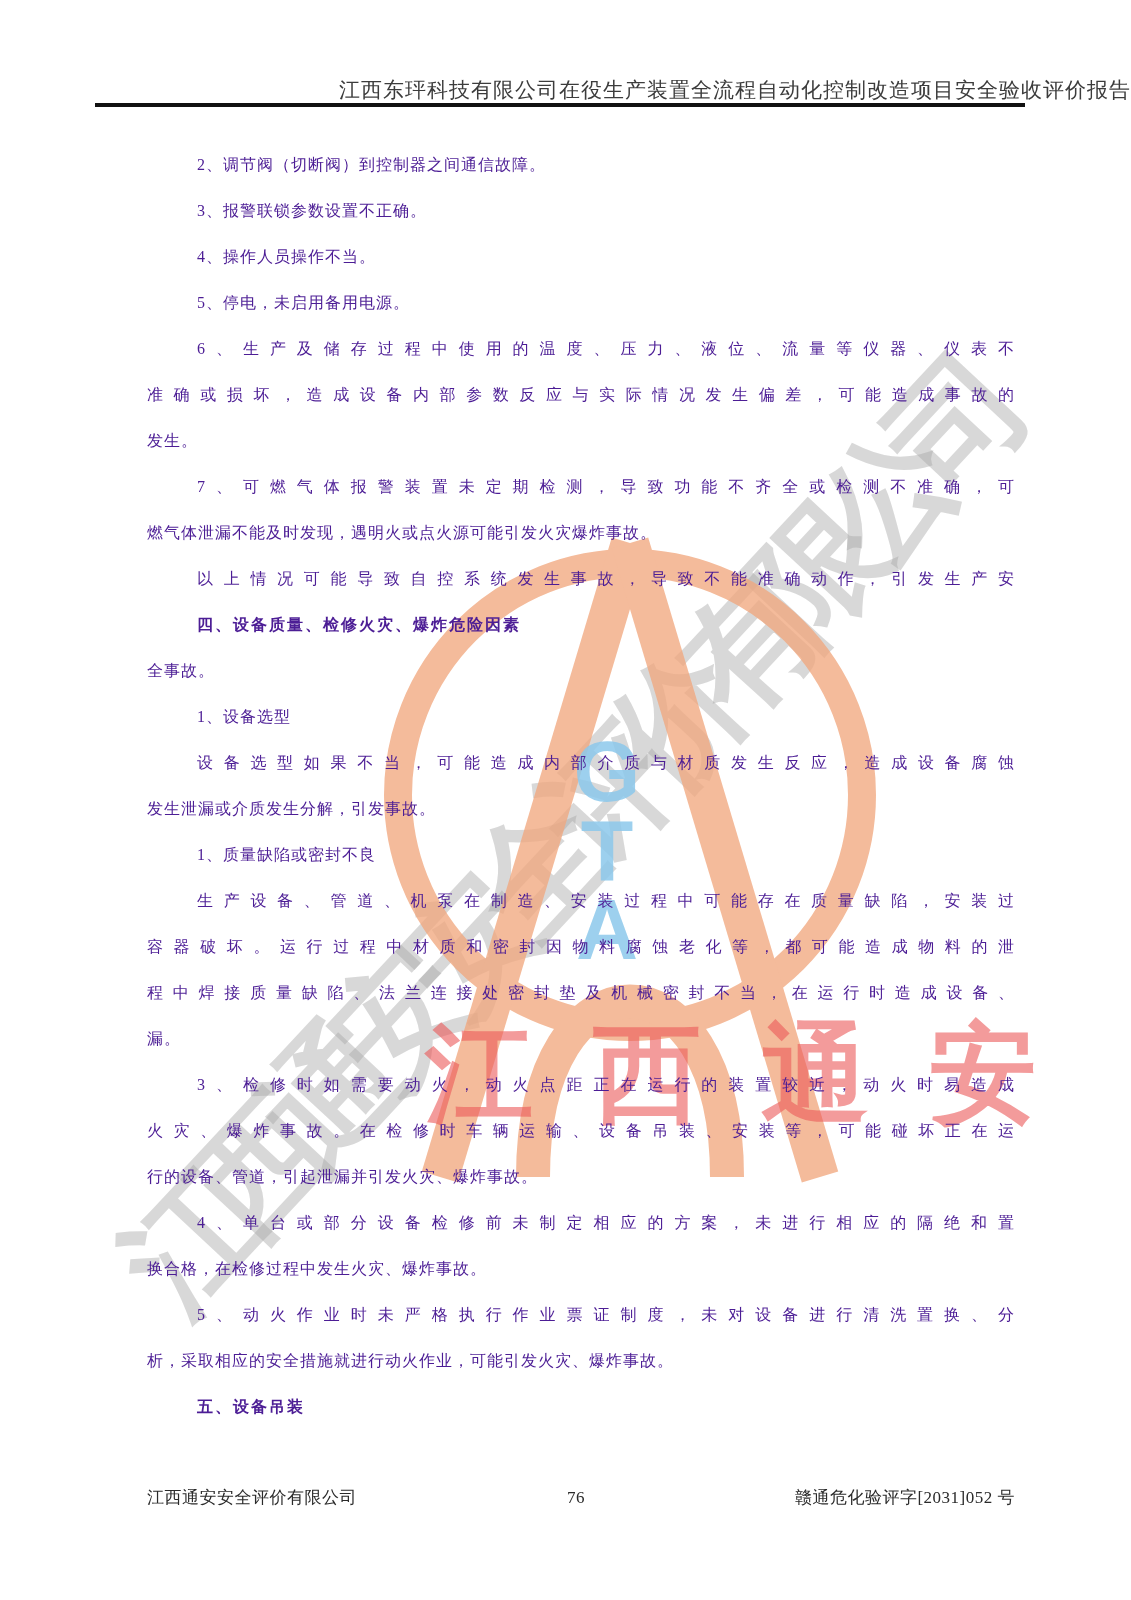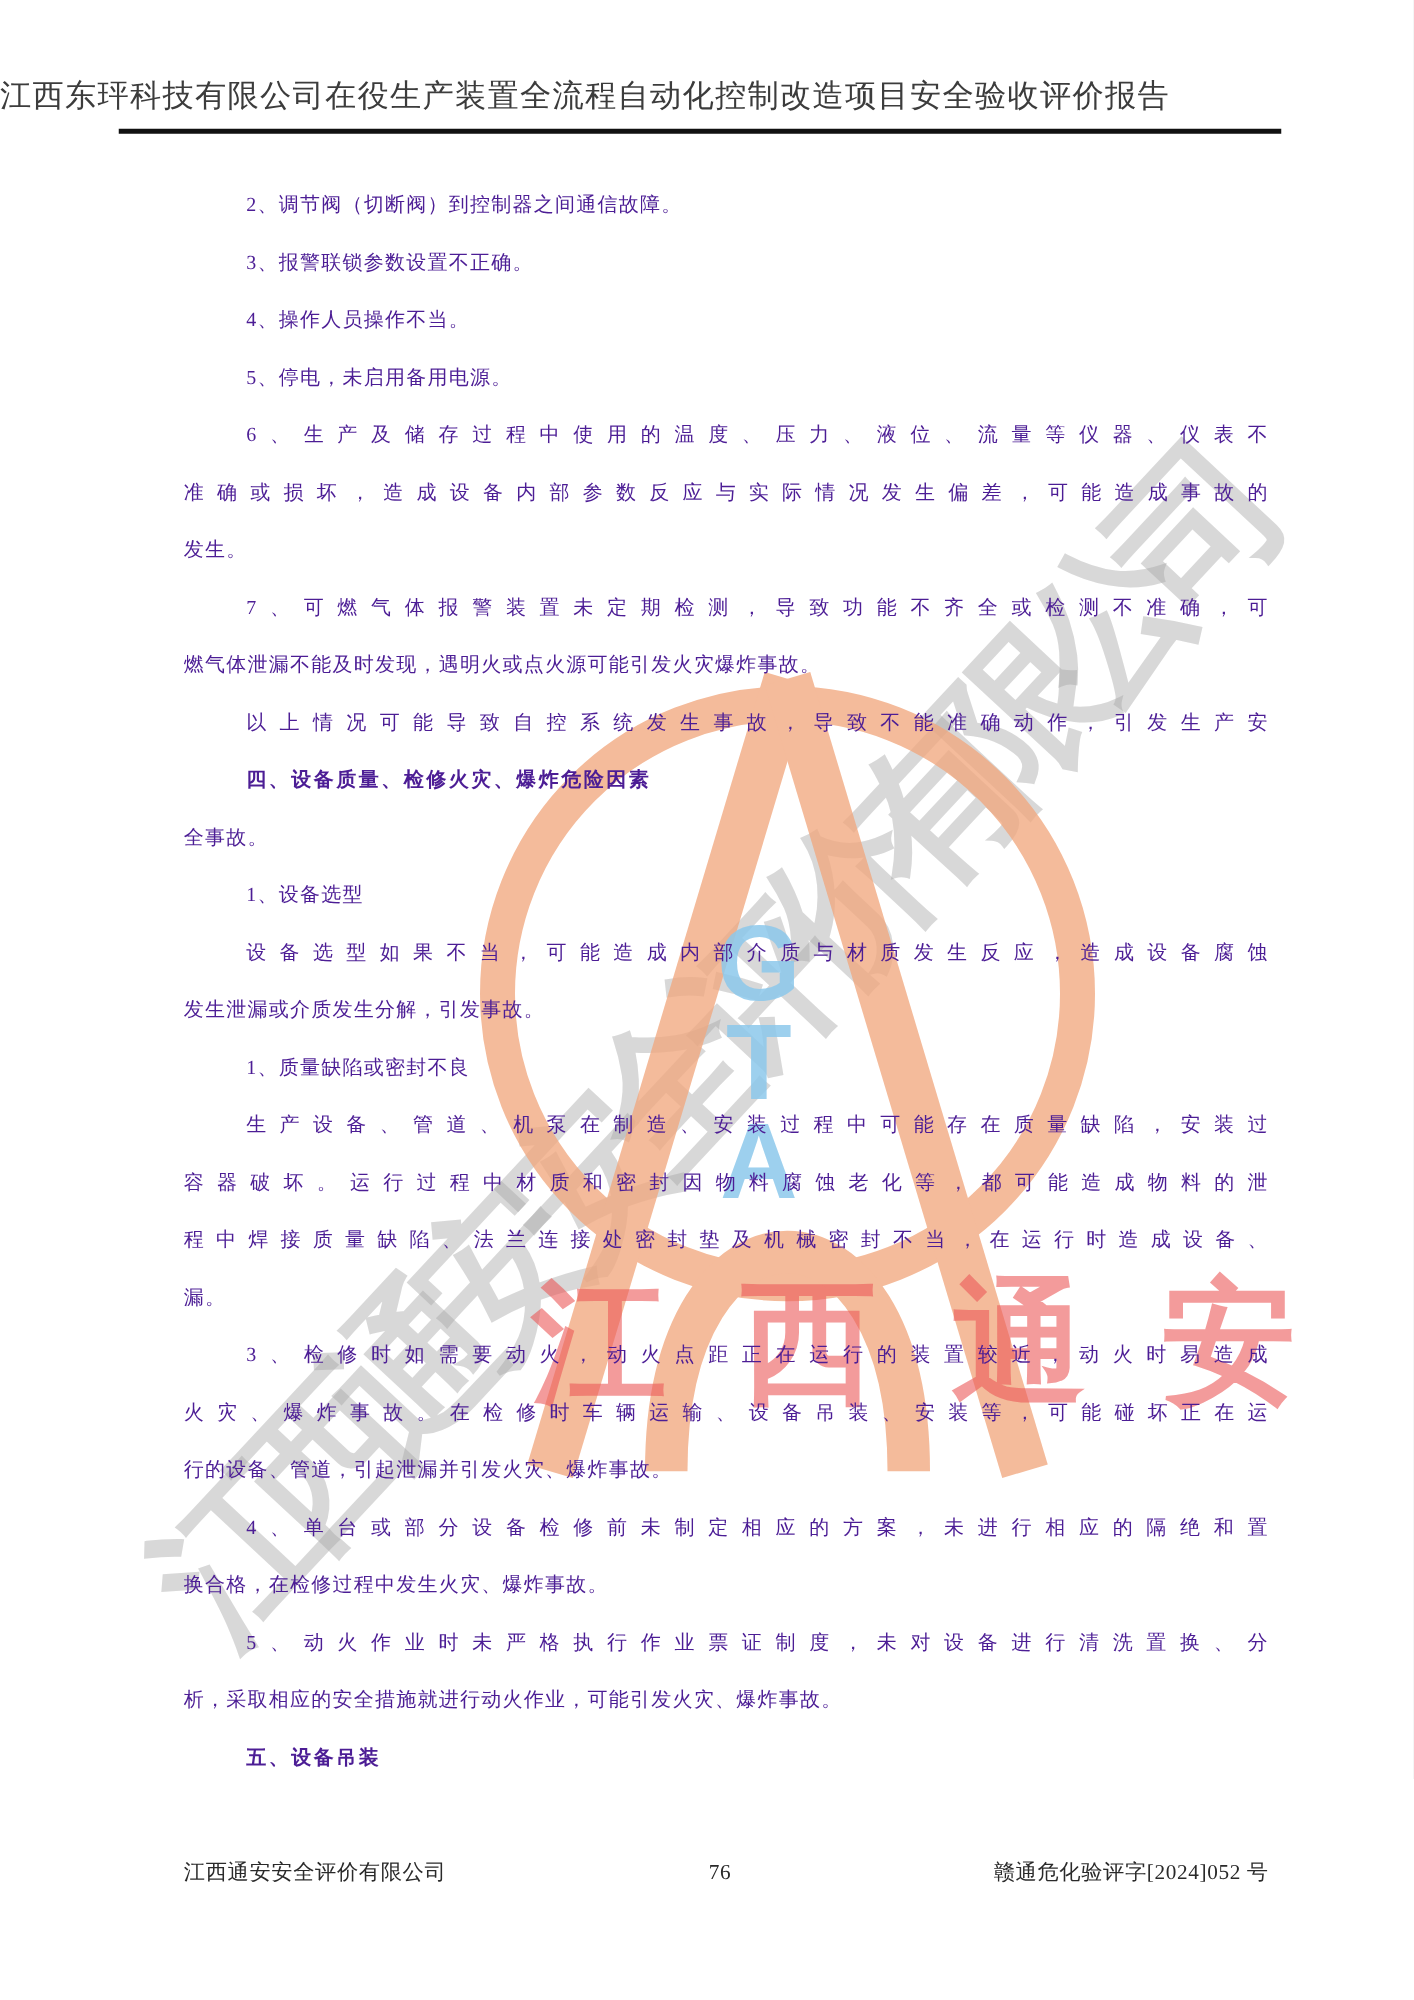--- a/index.html
+++ b/index.html
@@ -6,23 +6,23 @@
   #page{
     position:relative;
     width:1131px;height:1600px;
     margin:0 auto;
     background:#ffffff;
     overflow:hidden;
     font-family:"Liberation Serif","DejaVu Serif",serif;
   }
   
   .header-title{
-    position:absolute;top:60px;left:0;right:0;
-    text-align:left;
-    font-size:25px;letter-spacing:1px;
+    position:absolute;top:76px;left:0;right:0;
+    text-align:right;
+    font-size:21px;letter-spacing:1px;
     color:#3c3c3c;
     z-index:3;
   }
   .header-rule{
     position:absolute;top:103px;left:95px;width:930px;height:4px;
     background:#111;z-index:3;
   }
   
   .body-text{
     position:absolute;top:142px;left:147px;width:868px;
@@ -130,16 +130,16 @@
       <div class="line ind fill">4、单台或部分设备检修前未制定相应的方案，未进行相应的隔绝和置</div>
       <div class="line">换合格，在检修过程中发生火灾、爆炸事故。</div>
       <div class="line ind fill">5、动火作业时未严格执行作业票证制度，未对设备进行清洗置换、分</div>
       <div class="line">析，采取相应的安全措施就进行动火作业，可能引发火灾、爆炸事故。</div>
       <div class="line ind bold">五、设备吊装</div>
     </div>
 
   <div class="footer">
     <span>江西通安安全评价有限公司</span>
     <span>76</span>
-    <span>赣通危化验评字[2024]052 号</span>
+    <span>赣通危化验评字[2031]052 号</span>
   </div>
 
 </div>
 
 </body></html>

